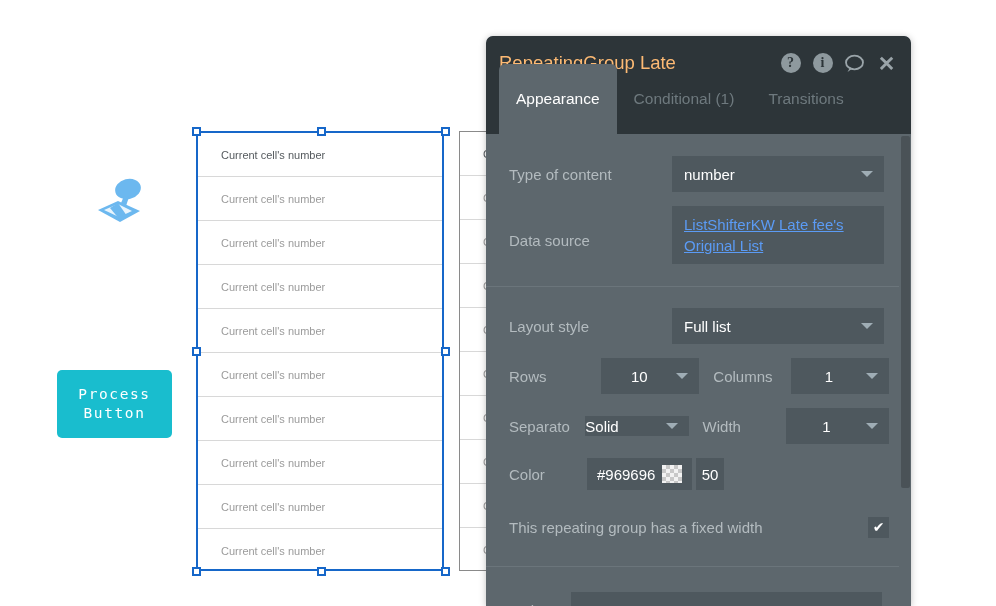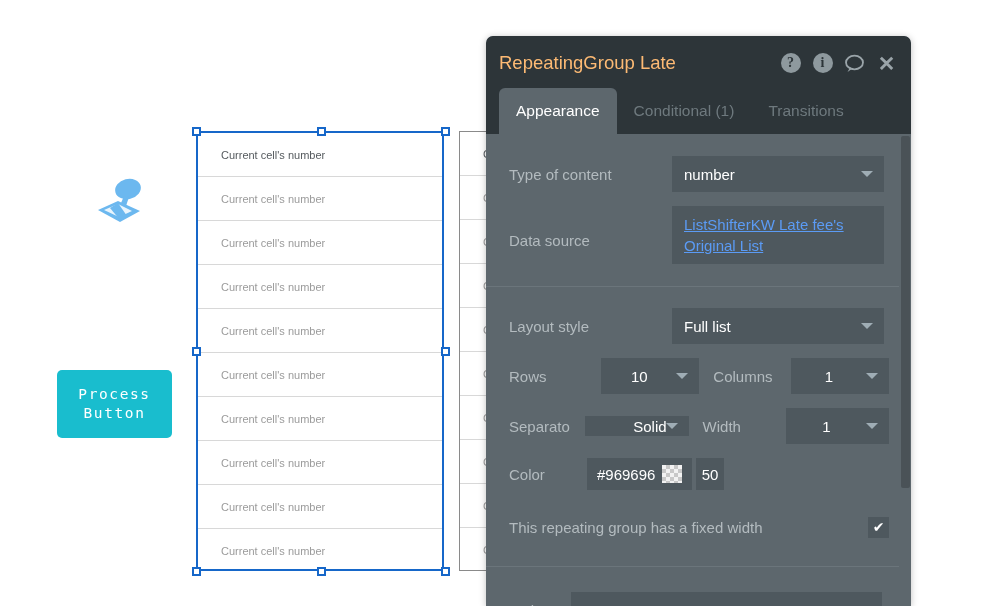--- a/index.html
+++ b/index.html
@@ -167,21 +167,21 @@
   .tab-bar {
     height: 44px;
     background: #2d3539;
     display: flex;
     align-items: flex-end;
     padding-left: 13px;
     box-sizing: border-box;
   }
   .tab {
     height: 38px;
-    padding: 4px 17px;
+    padding: 16px 17px;
     display: flex;
     align-items: center;
     font-size: 15.5px;
     color: #6e797e;
     white-space: nowrap;
     cursor: pointer;
   }
   .tab.active {
     background: #5d676d;
     color: #ffffff;
@@ -404,21 +404,21 @@
       </div>
       <div class="field-label" style="width:85px; padding-left:14px;">Columns</div>
       <div class="control select" style="width:105px; height:36px; justify-content:center; padding:0 22px 0 0;">
         <span>1</span>
         <span class="caret"></span>
       </div>
     </div>
 
     <div class="field-row" style="margin-top:14px;">
       <div class="field-label" style="width:78px; overflow:hidden; white-space:nowrap;">Separato</div>
-      <div class="control select" style="width:105px; height:20px; justify-content:flex-end; padding:0 22px 0 0;">
+      <div class="control select" style="width:105px; height:20px; justify-content:flex-start; padding:0 22px 0 0;">
         <span>Solid</span>
         <span class="caret"></span>
       </div>
       <div class="field-label" style="width:85px; padding-left:14px;">Width</div>
       <div class="control select" style="width:105px; height:36px; justify-content:center; padding:0 22px 0 0;">
         <span>1</span>
         <span class="caret"></span>
       </div>
     </div>
 

